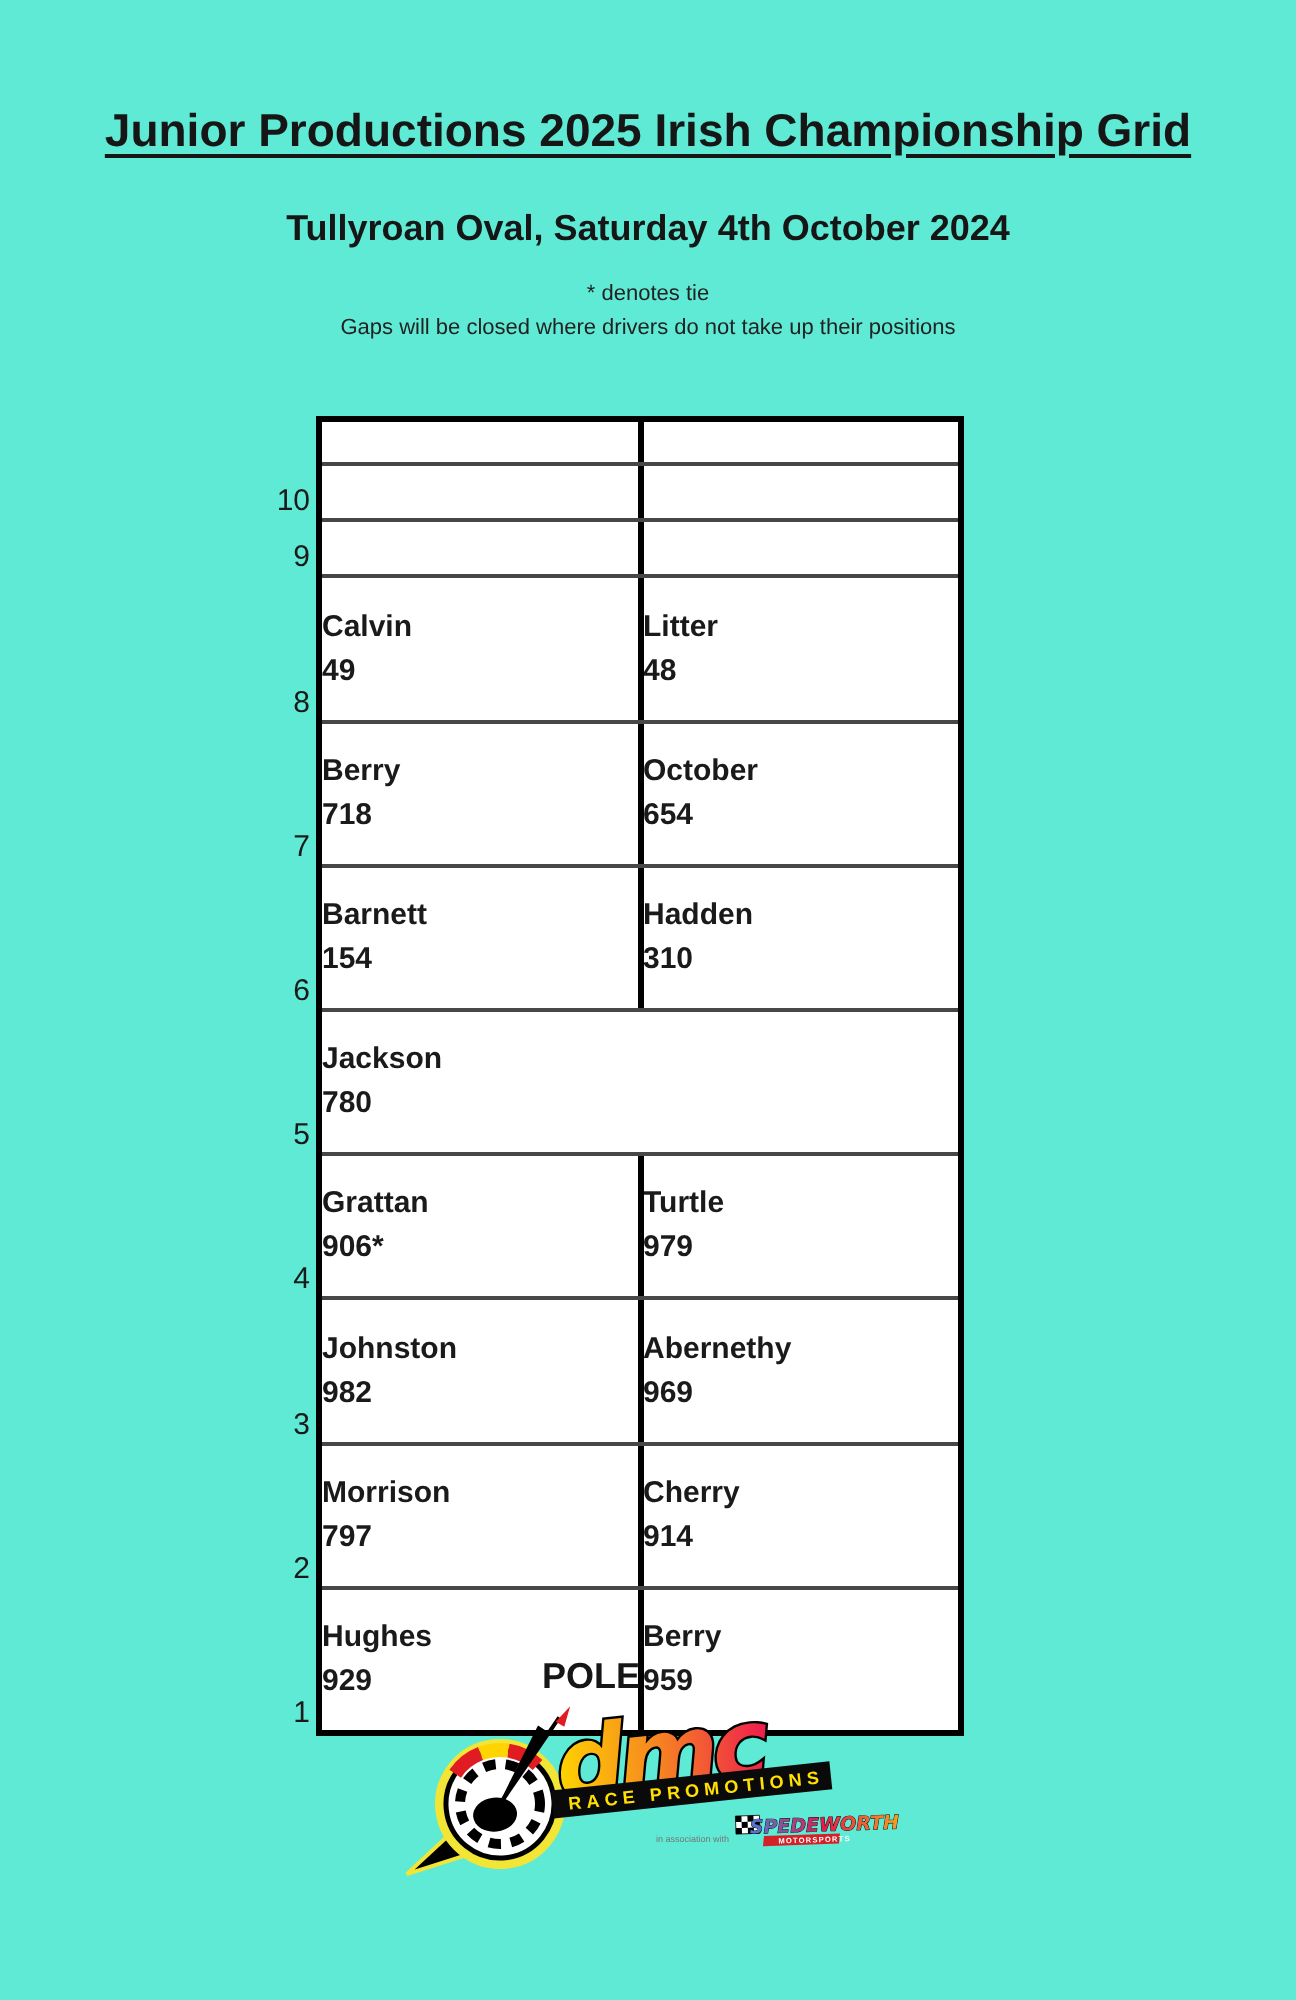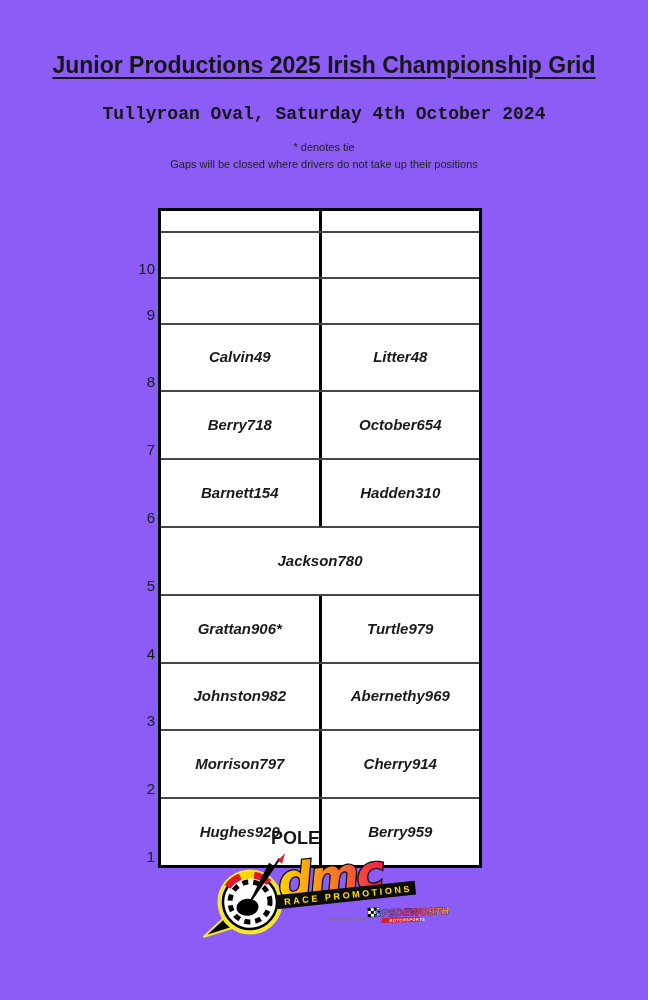--- a/index.html
+++ b/index.html
@@ -1,20 +1,20 @@
 <!DOCTYPE html>
 <html><head>
 <meta charset="utf-8">
 <style>
   html, body { margin: 0; padding: 0; background: #ffffff; }
   .page {
     position: relative;
     width: 648px;
     height: 1000px;
-    background: #8b5cf6;
+    background: #5eead4;
     overflow: hidden;
     font-family: "Liberation Sans", sans-serif;
     color: #1b1b1b;
   }
   .title {
     position: absolute;
     top: 52px; left: 0; width: 100%;
     text-align: center;
     font-size: 23px;
     font-weight: 700;
@@ -23,21 +23,20 @@
     text-underline-offset: 4px;
     color: #161616;
   }
   .subtitle {
     position: absolute;
     top: 104px; left: 0; width: 100%;
     text-align: center;
     font-size: 18px;
     font-weight: 700;
     color: #161616;
-    font-family: Liberation Mono, monospace;
   }
   .note-tie {
     position: absolute;
     top: 141px; left: 0; width: 100%;
     text-align: center;
     font-size: 11px;
     color: #222222;
   }
   .note-gaps {
     position: absolute;
@@ -62,30 +61,29 @@
     flex: 1 1 auto;
     border-top: 2px solid #474747;
   }
   .grid-row.header-row {
     flex: 0 0 20px;
     border-top: none;
   }
   .cell {
     flex: 1 1 0;
     display: flex;
-    flex-direction: row;
+    flex-direction: column;
     justify-content: center;
-    align-items: center;
+    align-items: flex-start;
     text-align: center;
     font-size: 15px;
     font-weight: 700;
     line-height: 22px;
     color: #1a1a1a;
     overflow: hidden;
-    font-style: italic;
   }
   .cell.right { border-left: 3px solid #000000; }
   .pos-label {
     position: absolute;
     left: -36px;
     bottom: 0px;
     width: 30px;
     text-align: right;
     font-size: 15px;
     font-weight: 400;

